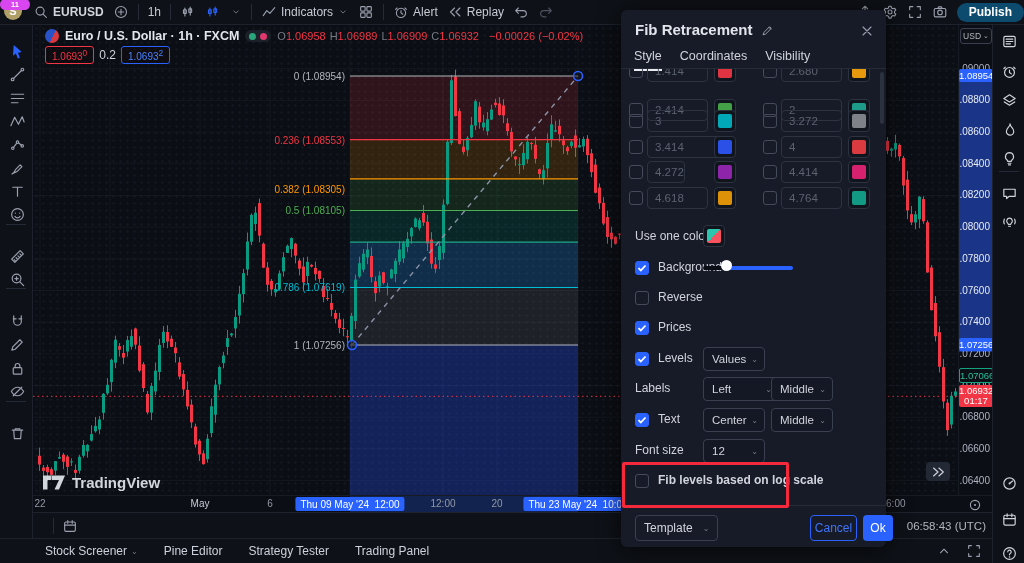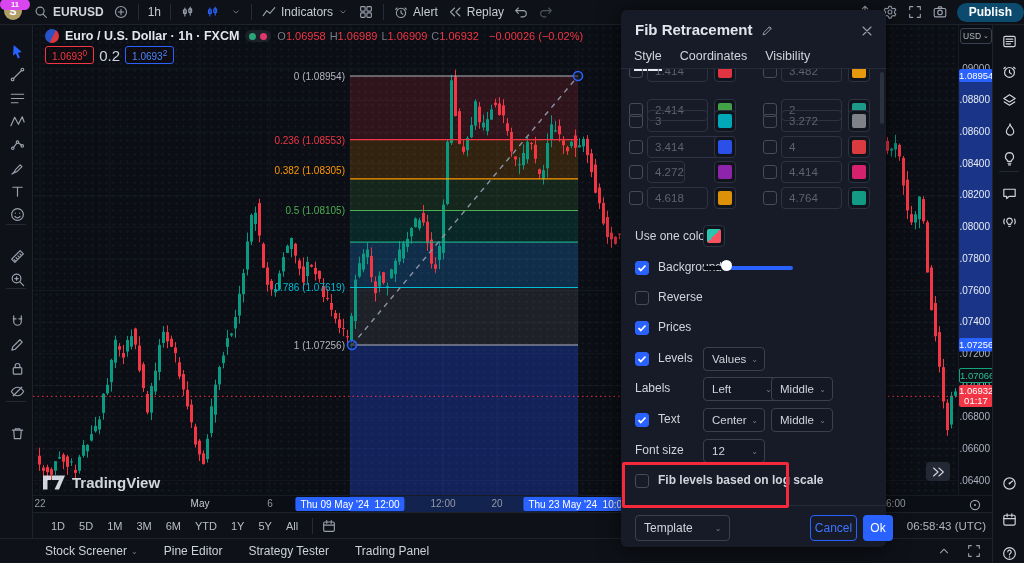--- a/index.html
+++ b/index.html
@@ -37,21 +37,21 @@
   .ltitle{font-size:12.5px;font-weight:bold;color:#e3e6ec}
   .statuspill{width:26px;height:12px;border-radius:6px;background:#1b2029;display:flex;align-items:center;justify-content:space-evenly}
   .dotg{width:7px;height:7px;border-radius:50%;background:#2aa67b}
   .dotр{width:7px;height:7px;border-radius:50%;background:#e0376c}
   .ohlc{font-size:11px;color:#787b86}
   .ohlc b{color:#f23645;font-weight:normal;margin-right:4px}
   .chg{font-size:11px;color:#f23645}
   #bidask{position:absolute;left:12px;top:21px;z-index:3;display:flex;align-items:center;gap:5px}
   .pricebox{border:1px solid #f23645;color:#f23645;font-size:10px;border-radius:3px;padding:1px 6px;background:rgba(20,10,12,.4)}
   .pricebox.blue{border-color:#2962ff;color:#4a82ff}
-  .spread{font-size:15px;color:#cfd3dd}
+  .spread{font-size:12px;color:#cfd3dd}
   .fiblabel{position:absolute;left:0;width:312px;text-align:right;font-size:10px;z-index:2;white-space:nowrap}
   #wm{position:absolute;left:10px;top:449px;display:flex;align-items:center;gap:7px;z-index:2;opacity:.92}
   #wm .wmtext{font-size:15px;font-weight:bold;color:#e2e6ee}
   #jumpbtn{position:absolute;left:893px;top:437px;width:24px;height:19px;background:#232835;border-radius:4px;
       display:flex;align-items:center;justify-content:center;z-index:3}
   
   #pscale{position:absolute;left:958px;top:25px;width:34px;height:470px;background:#0b0e14;border-left:1px solid #171b24;z-index:5;overflow:hidden}
   .ptick{position:absolute;right:3px;font-size:10px;color:#aeb3c0;white-space:nowrap}
   .ptick.inband{color:#e8ecf4}
   #pband{position:absolute;left:0;width:34px;background:#1c3890;opacity:.93}
@@ -101,21 +101,21 @@
   .drow{position:absolute;left:0;width:265px;height:24px}
   .dlabel{position:absolute;left:14px;top:4px;font-size:12px;color:#d1d4dc;white-space:nowrap}
   .dlabel.withcb{left:37px}
   .dd{position:absolute;height:24px;border:1px solid #3a4050;border-radius:4px;box-sizing:border-box;background:#141824;
       display:flex;align-items:center;justify-content:space-between;padding:0 6px 0 8px;font-size:11.5px;color:#d1d4dc}
   .slider{position:absolute;left:82px;top:10px;width:90px;height:4px;border-radius:2px;background:linear-gradient(to right,#0a0d15 25%,#2962ff 25%)}
   .thumb{position:absolute;left:100px;top:4px;width:11px;height:11px;border-radius:50%;background:#fff}
   #redbox{position:absolute;left:1px;top:452px;width:161px;height:40px;border:3px solid #f5283c;border-radius:2px;z-index:60}
   #dfoot{position:absolute;left:0;top:495px;width:265px;height:42px;border-top:1px solid #262b38}
   #tplbtn{position:absolute;left:14px;top:9px;height:26px;border:1px solid #3a4050;border-radius:4px;background:transparent;
-      color:#d1d4dc;font-size:12px;display:flex;align-items:center;gap:22px;padding:0 8px;box-sizing:border-box}
+      color:#d1d4dc;font-size:12px;display:flex;align-items:center;gap:10px;padding:0 8px;box-sizing:border-box}
   #cancelbtn{position:absolute;left:189px;top:9px;height:26px;width:47px;border:1px solid #2962ff;border-radius:4px;
       background:transparent;color:#3f74ff;font-size:12px;display:flex;align-items:center;justify-content:center;box-sizing:border-box}
   #okbtn{position:absolute;left:242px;top:9px;height:26px;width:30px;border:none;border-radius:4px;background:#2962ff;
       color:#fff;font-size:12px;display:flex;align-items:center;justify-content:center;box-sizing:border-box}
   .dscroll{position:absolute;right:2px;top:62px;width:4px;height:52px;border-radius:2px;background:#2c3140}
 </style>
 </head>
 <body>
 
 <div id="topbar">
@@ -861,21 +861,21 @@
   </div>
   <div id="jumpbtn">
       <span class="ic" style="color:#cfd3dd">
         <svg width="16" height="16" viewBox="0 0 18 18" fill="none" stroke="currentColor" stroke-width="1.25" stroke-linecap="round" stroke-linejoin="round">
           <path d="M4 4.5L9 9l-5 4.5M10 4.5L15 9l-5 4.5"></path>
         </svg>
       </span>
     </div>
 <div class="fiblabel" style="top: 46px; color: rgb(178, 181, 190);">0 (1.08954)</div>
     <div class="fiblabel" style="top: 109.526px; color: rgb(242, 54, 69);">0.236 (1.08553)</div>
-    <div class="fiblabel" style="top: 140px; color: rgb(255, 152, 0);">0.382 (1.08305)</div>
+    <div class="fiblabel" style="top: 159px; color: rgb(255, 152, 0);">0.382 (1.08305)</div>
     <div class="fiblabel" style="top: 180.499px; color: rgb(76, 175, 80);">0.5 (1.08105)</div>
     <div class="fiblabel" style="top: 257.491px; color: rgb(0, 188, 212);">0.786 (1.07619)</div>
     <div class="fiblabel" style="top: 314.997px; color: rgb(178, 181, 190);">1 (1.07256)</div>
   </div>
 
 <div id="usdctl">
     <span>USD</span>
     <span style="font-size:7px">⌄</span>
   </div>
 <div id="pscale">
@@ -917,31 +917,20 @@
 <div id="acorner">
     <span class="ic">
       <svg width="16" height="16" viewBox="0 0 18 18" fill="none" stroke="currentColor" stroke-width="1.25" stroke-linecap="round" stroke-linejoin="round">
         <circle cx="9" cy="9" r="5.2"></circle>
         <circle cx="9" cy="9" r="1.2" fill="currentColor" stroke="none"></circle>
       </svg>
     </span>
   </div>
 
 <div id="tfrow">
-  <span id="tfbtns" style="display:flex;gap:2px;align-items:center">
-      <span class="tfbtn">1D</span>
-      <span class="tfbtn">5D</span>
-      <span class="tfbtn">1M</span>
-      <span class="tfbtn">3M</span>
-      <span class="tfbtn">6M</span>
-      <span class="tfbtn">YTD</span>
-      <span class="tfbtn">1Y</span>
-      <span class="tfbtn">5Y</span>
-      <span class="tfbtn">All</span>
-    </span>
   <span class="sep" style="margin:0 8px"></span>
   <span class="ic">
       <svg width="16" height="16" viewBox="0 0 18 18" fill="none" stroke="currentColor" stroke-width="1.25" stroke-linecap="round" stroke-linejoin="round">
         <rect x="3" y="4.5" width="12" height="10.5" rx="1.5"></rect>
         <path d="M3 8h12M6.5 3v3M11.5 3v3"></path>
       </svg>
     </span>
   <span id="tfclock">06:58:43 (UTC)</span>
 </div>
 <div id="tabsrow">
@@ -1060,21 +1049,21 @@
       <div class="lvl-row" style="top: -10px;">
         <span class="cb" style="left: 8px; top: 5px;"></span>
         <span class="inp" style="left: 26px; top: 1px; width: 61px;">
           <span>1.414</span>
         </span>
         <span class="swbtn" style="left: 93px; top: 1px;">
           <span class="sw" style="background: rgb(225, 52, 67);"></span>
         </span>
         <span class="cb" style="left: 142px; top: 5px;"></span>
         <span class="inp" style="left: 160px; top: 1px; width: 61px;">
-          <span>3.482</span>
+          <span>2.680</span>
         </span>
         <span class="swbtn" style="left: 227px; top: 1px;">
           <span class="sw" style="background: rgb(232, 152, 12);"></span>
         </span>
       </div>
       <div class="lvl-row" style="top: 29px;">
         <span class="cb" style="left: 8px; top: 5px;"></span>
         <span class="inp" style="left: 26px; top: 1px; width: 61px;">
           <span>2.414</span>
         </span>

